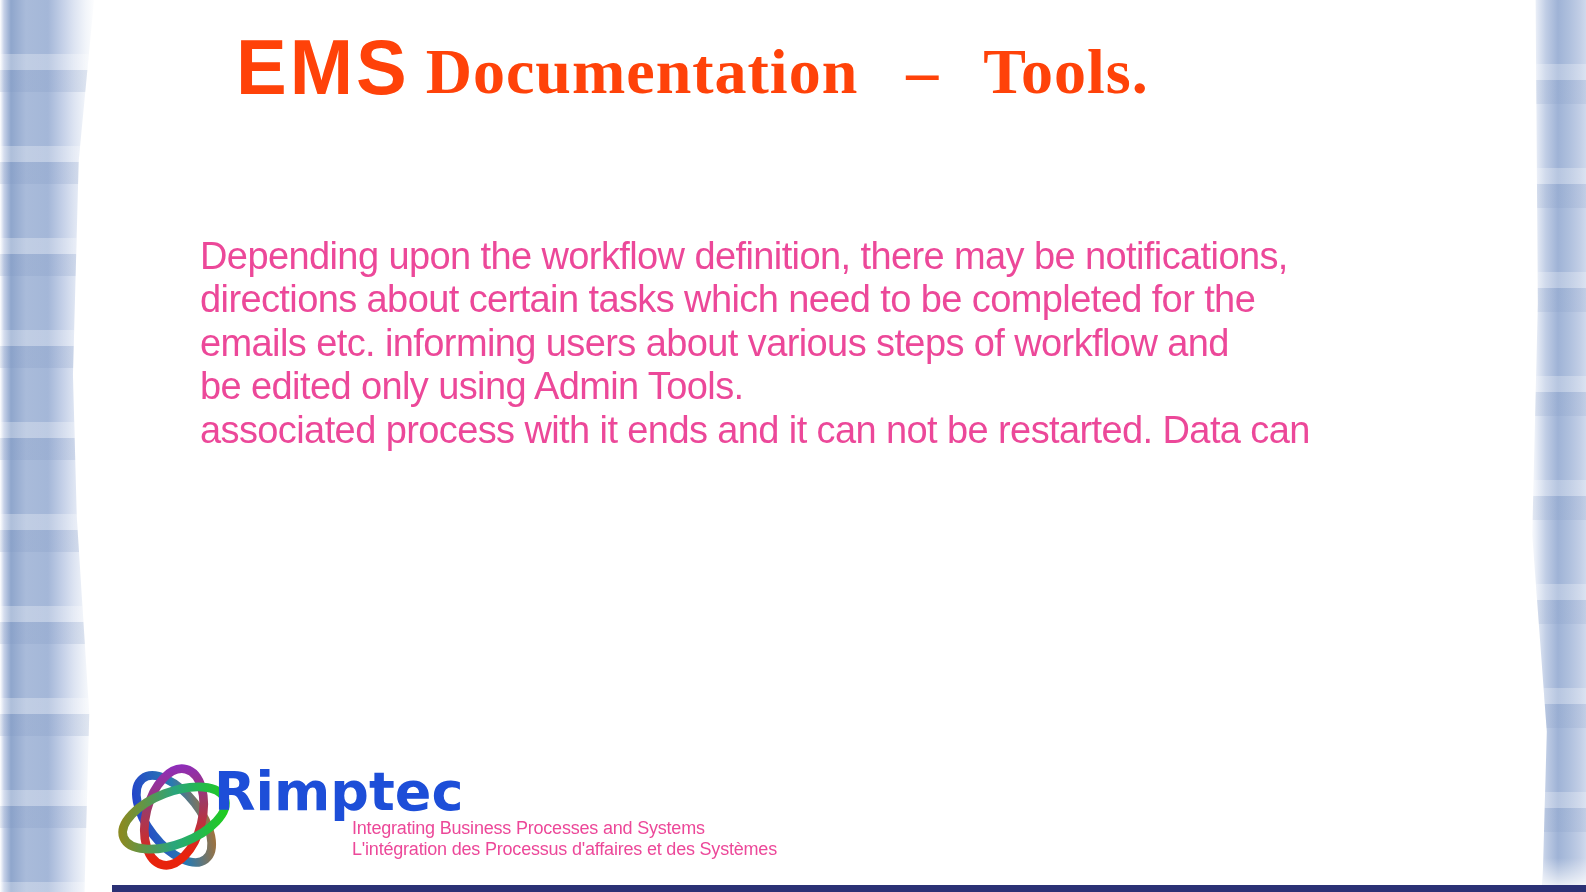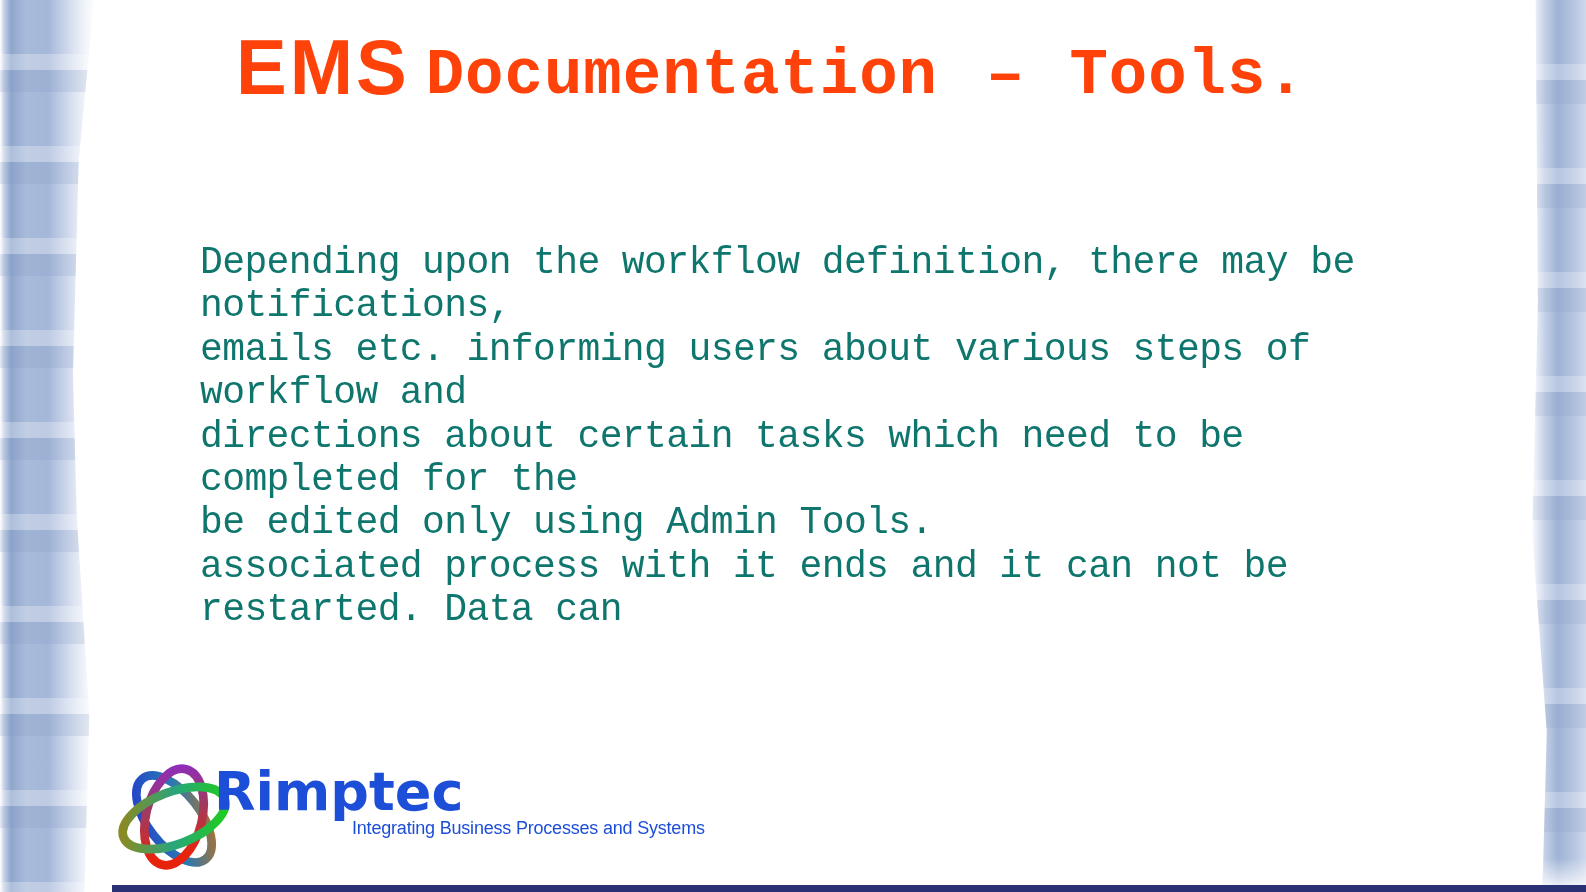--- a/index.html
+++ b/index.html
@@ -42,45 +42,45 @@
     position:absolute;left:236px;top:2px;
     color:#ff4209;white-space:nowrap;
     display:flex;align-items:baseline;
   }
   .title .product{
     font-family:"Liberation Sans", sans-serif;
     font-size:76px;font-weight:600;letter-spacing:3px;
     transform:scaleY(1.02);
   }
   .title .main, .title .dash, .title .topic{
-    font-family:Liberation Mono, monospace;
+    font-family:Liberation Serif, serif;
     font-size:64px;font-weight:800;letter-spacing:1px;
   }
   .title .main{margin-left:16px;}
   .title .dash{margin:0 44px 0 48px;}
 
   
   .body-text{
-    position:absolute;left:200px;top:241px;width:1230px;
-    color:#0f766e;
+    position:absolute;left:200px;top:235px;width:1230px;
+    color:#ec4899;
     font-size:38px;line-height:43.4px;letter-spacing:-0.6px;
-    font-family:Liberation Mono, monospace;
+    font-family:Liberation Sans, sans-serif;
   }
 
   
   .logo{position:absolute;left:112px;top:758px;width:680px;height:118px;}
   .logo-mark{position:absolute;left:0;top:4px;width:126px;height:112px;}
   .logo-name{
     position:absolute;left:102px;top:2px;
     font-family:"DejaVu Sans", sans-serif;
     font-size:54px;font-weight:800;color:#1d4ed8;letter-spacing:0px;
   }
   .logo-taglines{
     position:absolute;left:240px;top:60px;
-    color:#1d4ed8;font-size:18px;line-height:21px;letter-spacing:-0.2px;
+    color:#ec4899;font-size:18px;line-height:21px;letter-spacing:-0.2px;
     font-family:"Liberation Sans", sans-serif;white-space:nowrap;
   }
 </style>
 </head>
 <body>
 
 <div class="slide">
 
   <div class="edge-left"></div>
   <div class="edge-right"></div>
@@ -88,22 +88,22 @@
 
   <h1 class="title">
     <span class="product">EMS</span>
     <span class="main">Documentation</span>
     <span class="dash">–</span>
     <span class="topic">Tools.</span>
   </h1>
 
   <div class="body-text">
     <div>Depending upon the workflow definition, there may be notifications,</div>
+    <div>directions about certain tasks which need to be completed for the</div>
     <div>emails etc. informing users about various steps of workflow and</div>
-    <div>directions about certain tasks which need to be completed for the</div>
     <div>be edited only using Admin Tools.</div>
     <div>associated process with it ends and it can not be restarted. Data can</div>
   </div>
 
   <div class="logo">
     <svg class="logo-mark" viewBox="0 0 130 116" xmlns="http://www.w3.org/2000/svg" aria-hidden="true">
       <defs>
         <linearGradient id="gDiag" x1="0" y1="1" x2="1" y2="0">
           <stop offset="0" stop-color="#2238d0"></stop>
           <stop offset="0.55" stop-color="#2a7ab0"></stop>
@@ -122,16 +122,17 @@
       </defs>
       <g fill="none" stroke-width="9" stroke-linecap="round">
         <ellipse cx="64" cy="59" rx="53" ry="27" stroke="url(#gDiag)" transform="rotate(52 64 59)"></ellipse>
         <ellipse cx="64" cy="57" rx="29" ry="51" stroke="url(#gTall)" transform="rotate(14 64 57)"></ellipse>
         <ellipse cx="64" cy="58" rx="56" ry="27" stroke="url(#gWide)" transform="rotate(-21 64 58)"></ellipse>
       </g>
     </svg>
     <div class="logo-name">Rimptec</div>
     <div class="logo-taglines">
       <div>Integrating Business Processes and Systems</div>
+      <div>L'intégration des Processus d'affaires et des Systèmes</div>
     </div>
   </div>
 
 </div>
 
 </body></html>

